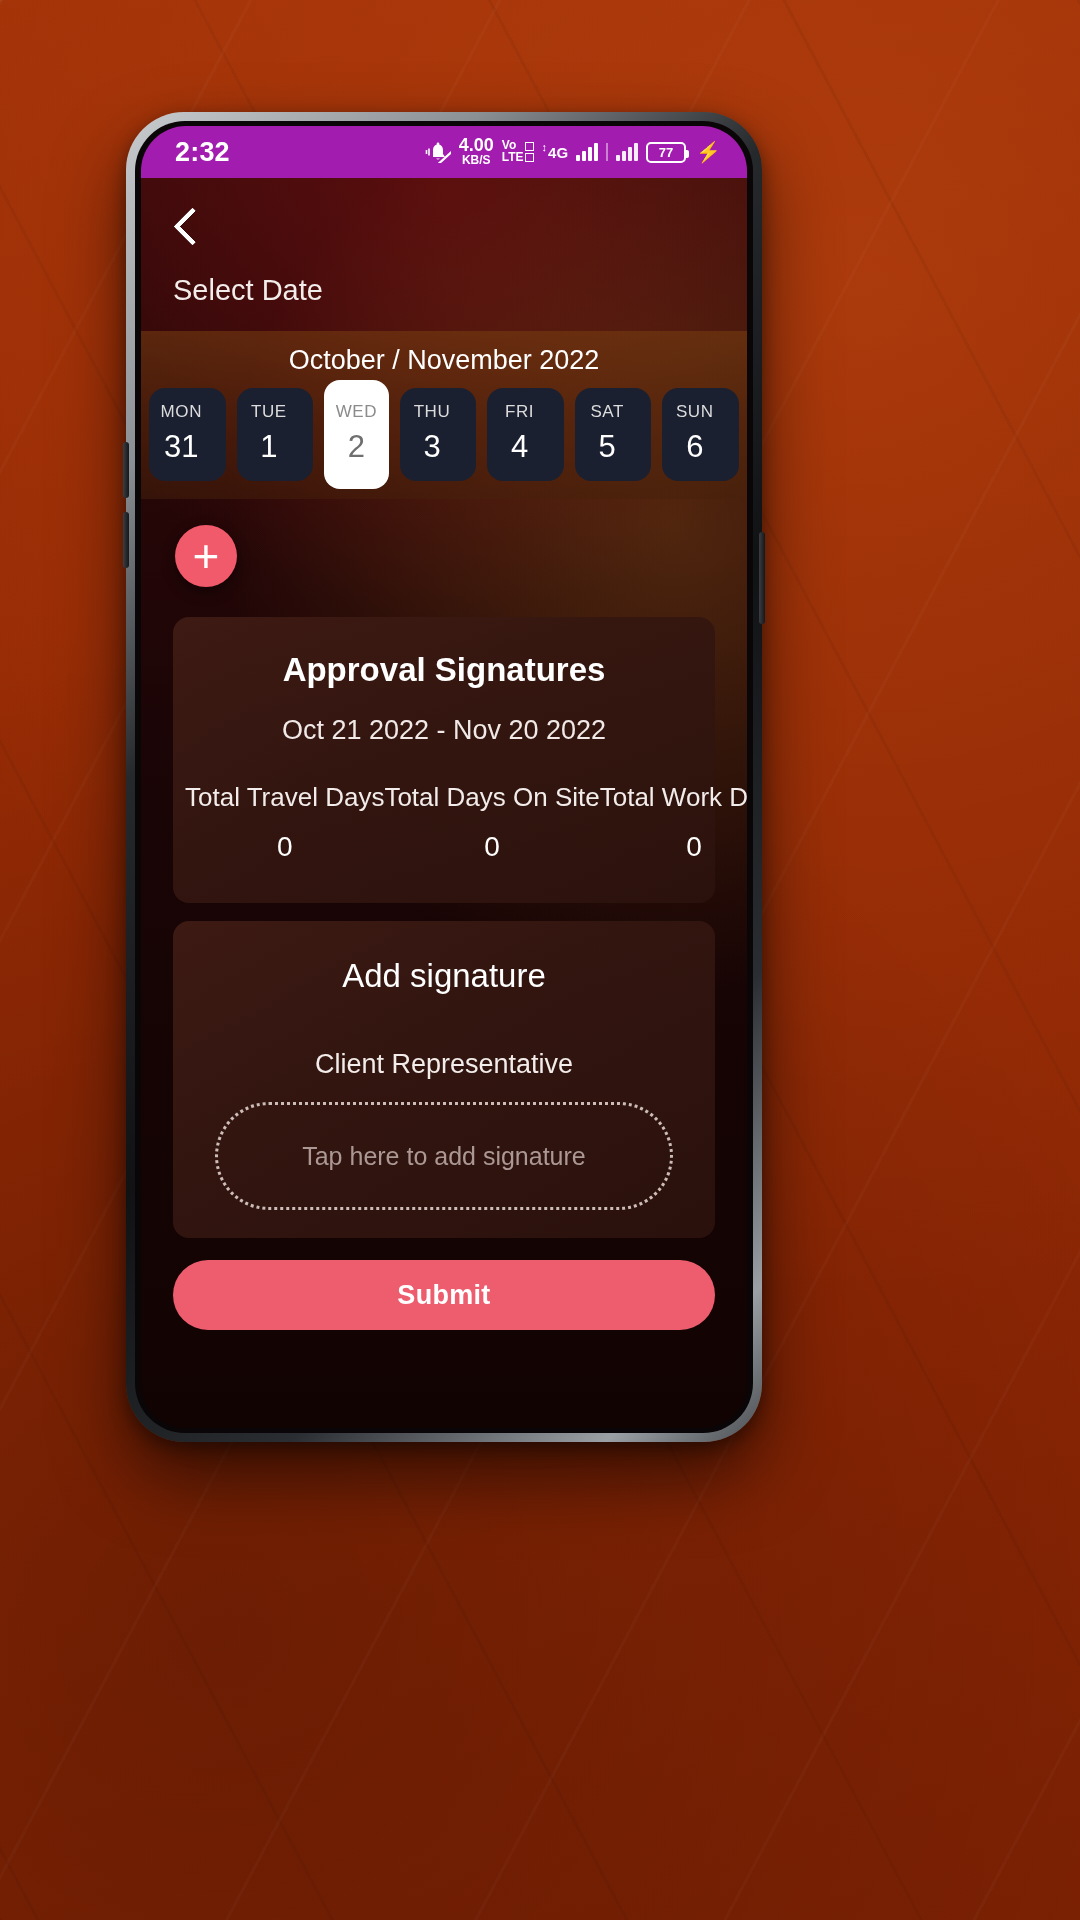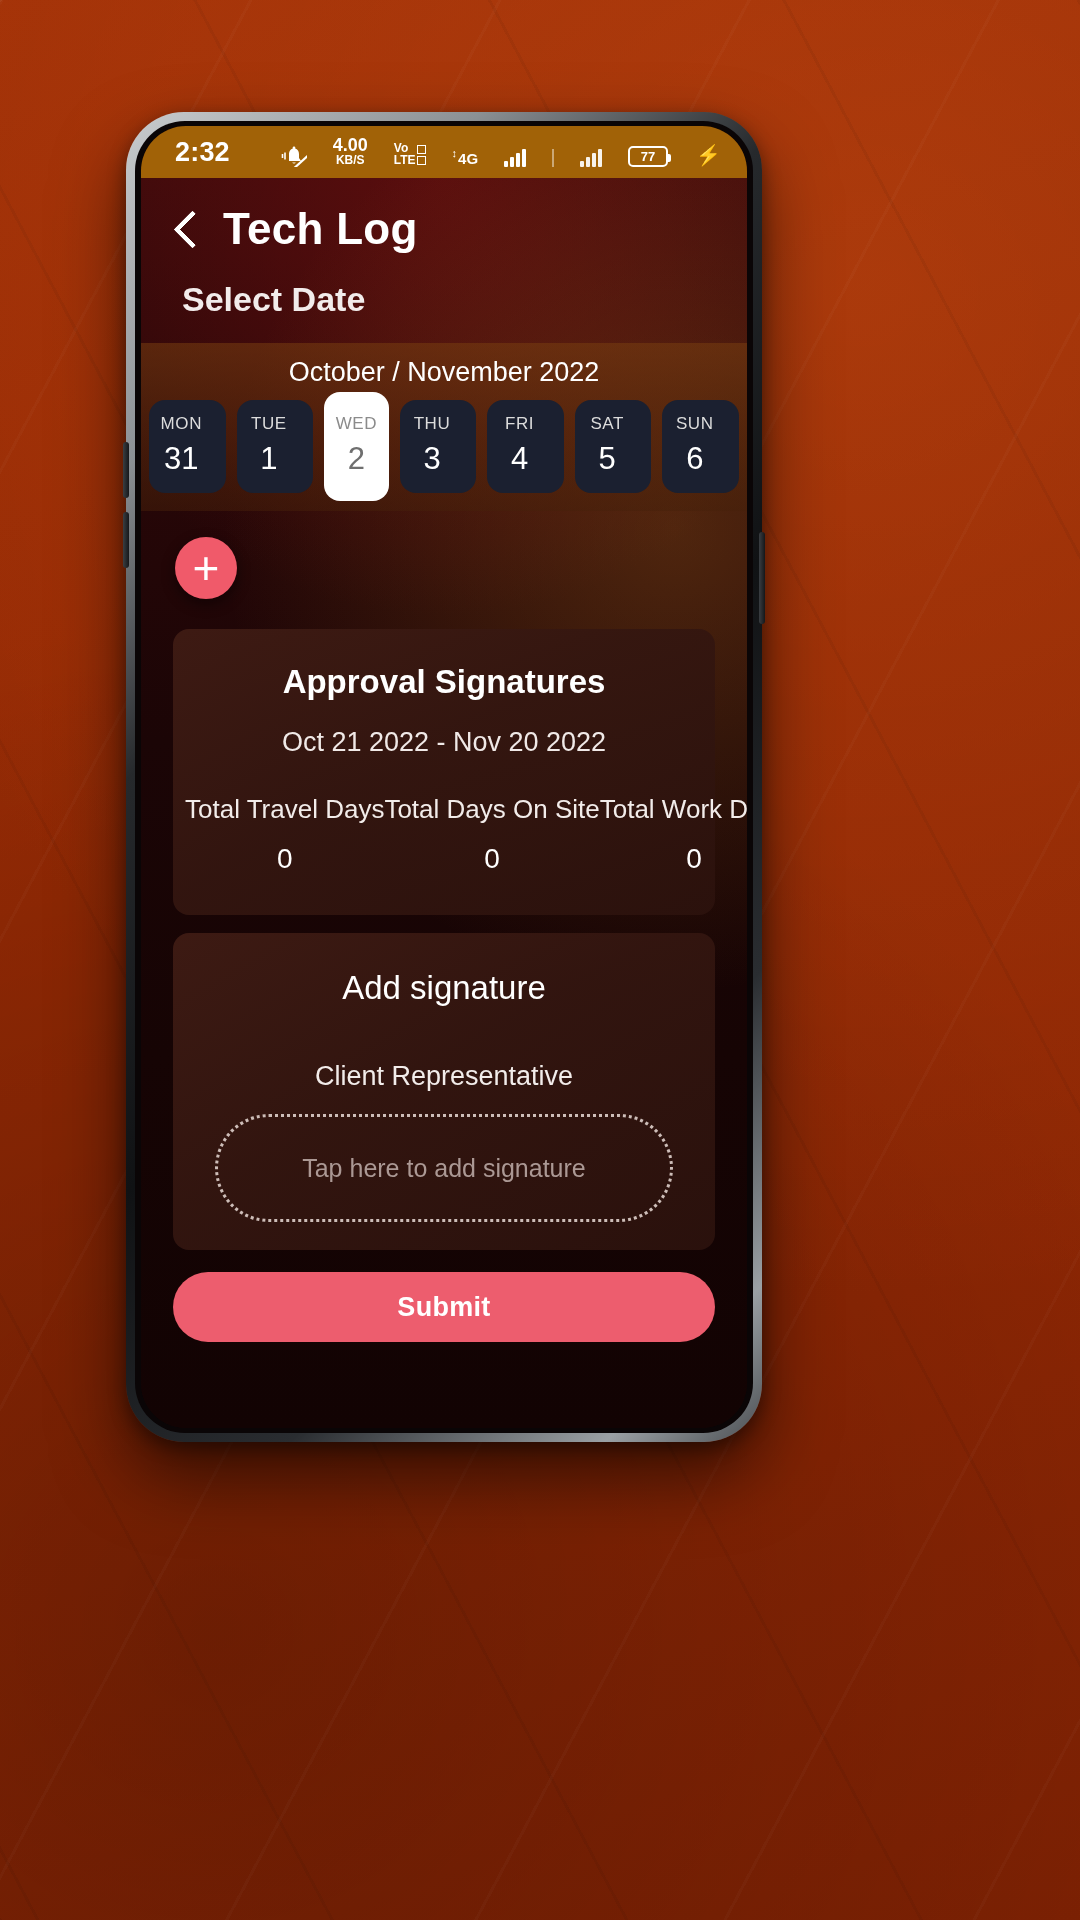--- a/index.html
+++ b/index.html
@@ -55,28 +55,28 @@
   }
   
   .side-btn{ position:absolute; background:linear-gradient(90deg,#3a3e42,#15171a); border-radius:3px; }
   #btn-vol{ left:-3px; top:330px; width:6px; height:56px; }
   #btn-vol2{ left:-3px; top:400px; width:6px; height:56px; }
   #btn-pwr{ right:-3px; top:420px; width:6px; height:92px; }
 
   
   #statusbar{
     height:52px; flex:0 0 52px;
-    background:#a16207;
+    background:#a21caf;
     display:flex; align-items:center;
     padding:0 26px 0 34px;
     color:#ffffff;
     justify-content:space-between;
   }
   #clock{ font-size:27px; font-weight:600; letter-spacing:.2px; }
-  #status-icons{ display:flex; align-items:flex-end; gap:26px; }
+  #status-icons{ display:flex; align-items:center; gap:8px; }
   .mute-icon{ position:relative; width:26px; height:22px; }
   .mute-icon svg{ display:block; }
   .netspeed{ line-height:.98; text-align:center; }
   .netspeed .val{ font-size:18px; font-weight:700; display:block; }
   .netspeed .unit{ font-size:12px; font-weight:700; display:block; }
   .volte{ line-height:.98; text-align:center; display:flex; align-items:center; gap:1px;}
   .volte .txt{ font-size:12px; font-weight:700; }
   .volte .box{ width:9px; height:9px; border:1.6px solid #fff; display:block; margin:1px 0;}
   .fourg{ font-size:15px; font-weight:700; display:flex; align-items:flex-start; }
   .fourg .arrows{ font-size:11px; line-height:.7; margin-right:1px; }
@@ -109,21 +109,21 @@
 
   
   #appbar{ padding:26px 30px 0 30px; display:flex; align-items:center; gap:22px; }
   #back-chevron{ width:30px; height:44px; position:relative; cursor:pointer; }
   #back-chevron:before{
     content:""; position:absolute; left:8px; top:9px;
     width:22px; height:22px; border-left:5px solid #fff; border-bottom:5px solid #fff;
     transform:rotate(45deg); border-radius:2px;
   }
   #title{ color:#fff; font-size:44px; font-weight:700; letter-spacing:.3px; }
-  #select-date{ color:#f2eceb; font-size:34px; padding:26px 0 0 41px; font-weight:700; }
+  #select-date{ color:#f2eceb; font-size:29px; padding:26px 0 0 32px; font-weight:400; }
 
   
   #calendar{
     margin-top:24px;
     background:linear-gradient(180deg, rgba(120,62,16,0.55) 0%, rgba(92,44,12,0.55) 50%, rgba(70,32,10,0.5) 100%);
     padding:14px 0 18px 0;
   }
   #cal-month{ color:#fff; font-size:27px; font-weight:500; text-align:center; padding-bottom:12px; }
   #cal-days{ display:flex; gap:11px; padding:0 8px; }
   .day-chip{
@@ -250,21 +250,20 @@
             <span>77</span>
           </span>
           <span class="bolt">⚡</span>
         </div>
       </div>
 
       <div id="app">
 
         <div id="appbar">
           <span id="back-chevron"></span>
-          <span id="title">Tech Log</span>
         </div>
 
         <div id="select-date">Select Date</div>
 
         <div id="calendar">
           <div id="cal-month">October / November 2022</div>
           <div id="cal-days">
             <div class="day-chip">
               <span class="dow">MON</span>
               <span class="dnum">31</span>

